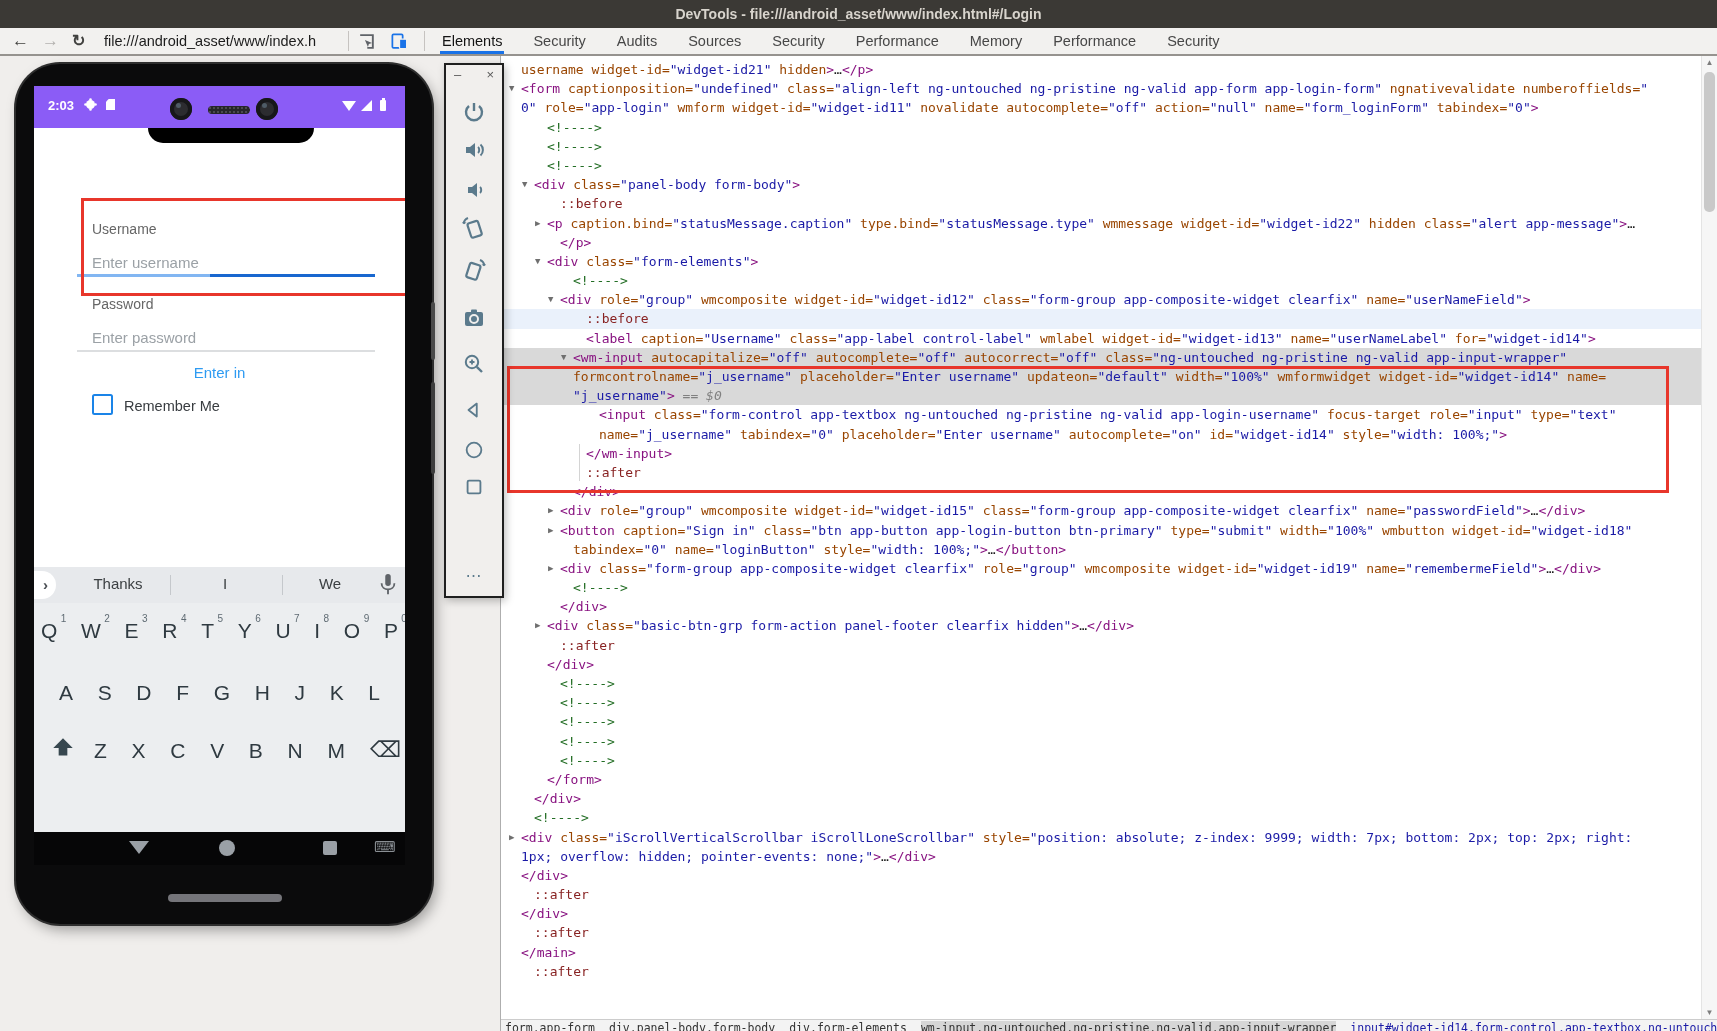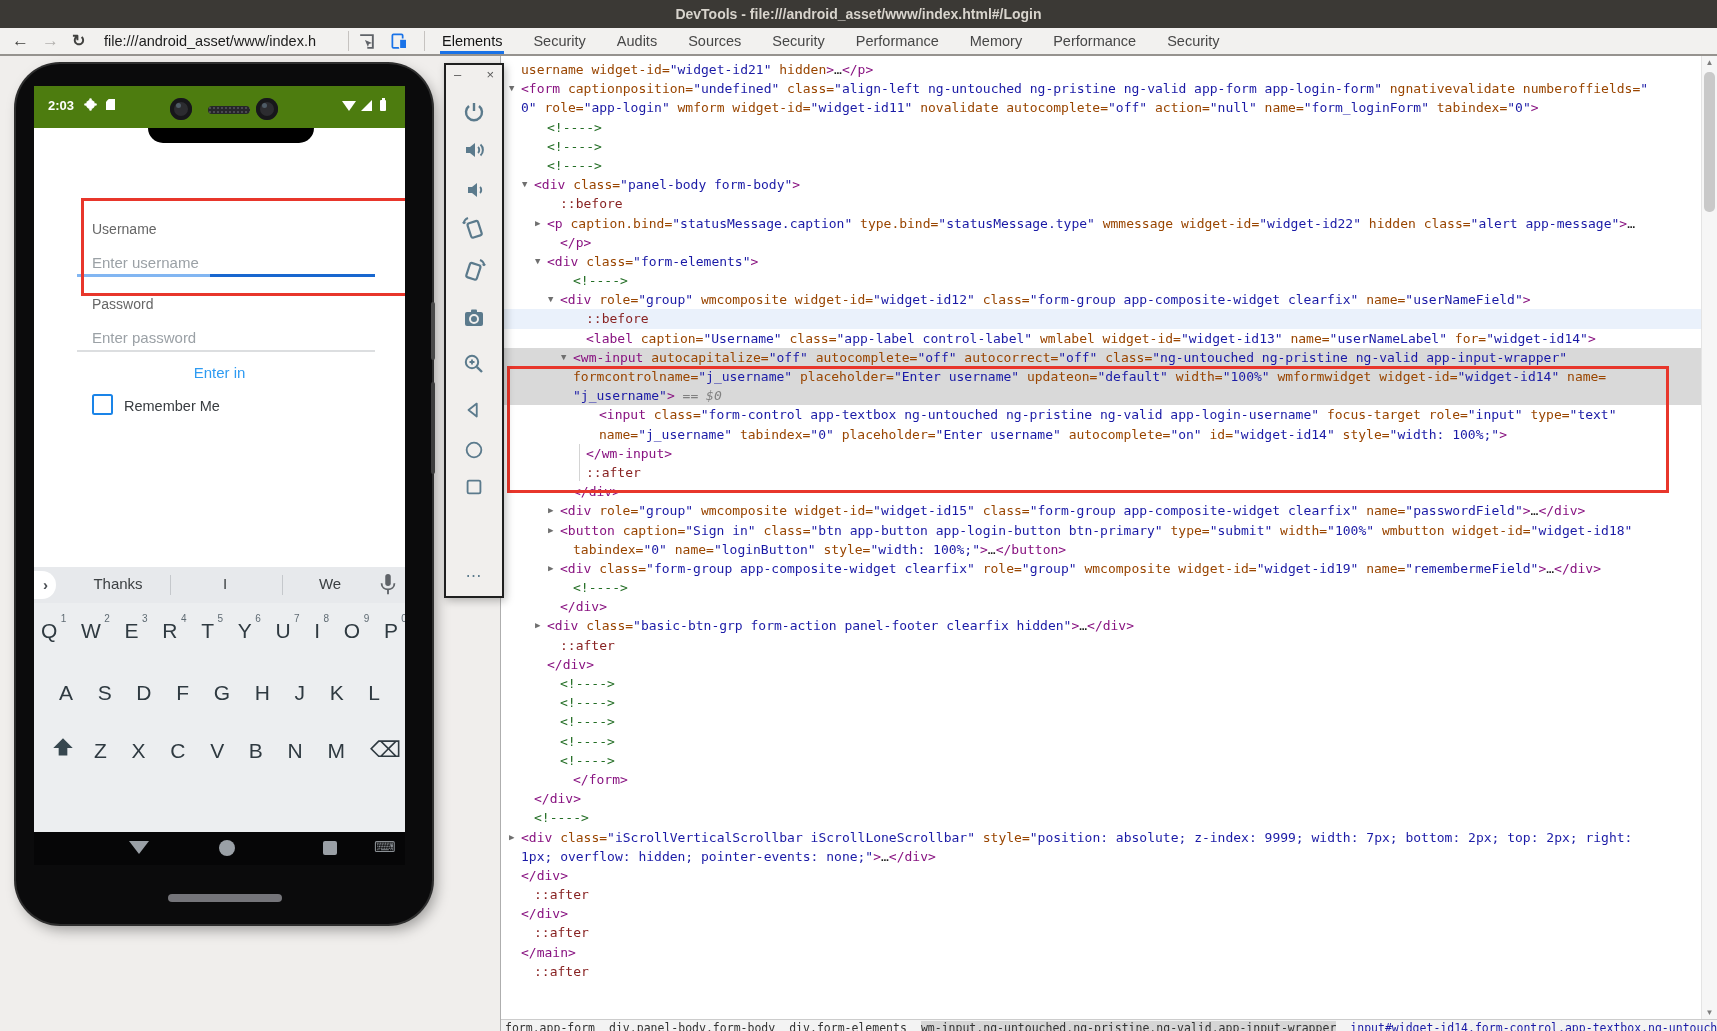--- a/index.html
+++ b/index.html
@@ -15,21 +15,21 @@
   #urltext{position:absolute;left:104px;top:0;height:26px;line-height:27px;font-size:14.5px;color:#1c1c1c;}
   .vsep{position:absolute;top:3px;width:1px;height:20px;background:#c6c3c0;}
   #tabs{position:absolute;left:440px;top:0;height:26px;display:flex;gap:27px;align-items:center;}
   .tab{font-size:14.5px;color:#474747;height:26px;line-height:26px;padding:0 2px;box-sizing:border-box;}
   .tab.active{color:#141414;border-bottom:3px solid #1a73e8;}
   
   #phone{position:absolute;left:16px;top:64px;width:416px;height:860px;background:#0b0b0c;
          border-radius:44px;box-shadow:0 0 0 2px #2e2e2e,4px 6px 14px rgba(0,0,0,.35);}
   .sidebtn{position:absolute;right:-3px;width:4px;background:#4a4a4a;border-radius:2px;}
   #screen{position:absolute;left:18px;top:22px;width:371px;height:779px;background:#ffffff;overflow:hidden;}
-  #statusbar{position:absolute;left:0;top:0;width:371px;height:42px;background:#4d7c0f;}
+  #statusbar{position:absolute;left:0;top:0;width:371px;height:42px;background:#8b5cf6;}
   #notch{position:absolute;left:114px;top:42px;width:166px;height:15px;background:#000;border-radius:0 0 20px 20px;}
   #clock{position:absolute;left:14px;top:12px;color:#fff;font-size:13px;font-weight:bold;}
   .cam{position:absolute;top:12px;width:22px;height:22px;border-radius:50%;background:#2c2c30;box-shadow:inset 0 0 0 4px #17171a;}
   .cam i{position:absolute;left:6px;top:5px;width:5px;height:5px;border-radius:50%;background:#4e5b66;}
   #spk{position:absolute;left:174px;top:20px;width:42px;height:8px;border-radius:4px;background:#26262a;
        background-image:radial-gradient(#4a4a50 1px,transparent 1px);background-size:4px 4px;}
   .gear{position:absolute;top:14px;width:9px;height:9px;border-radius:50%;background:#fff;
         box-shadow:0 -5px 0 -3.2px #fff,0 5px 0 -3.2px #fff,-5px 0 0 -3.2px #fff,5px 0 0 -3.2px #fff;}
   .sim{position:absolute;top:13px;width:9px;height:11px;background:#fff;
        clip-path:polygon(30% 0,100% 0,100% 100%,0 100%,0 25%);}
@@ -278,21 +278,21 @@
         <div class="cl" style="padding-left: 72px;"><span class="tk-c">&lt;!----&gt;</span></div>
         <div class="cl" style="padding-left: 59px;"><span class="tk-t">&lt;/div&gt;</span></div>
         <div class="cl" style="padding-left: 34px;"><span class="arr">▶</span><span class="tk-t">&lt;div </span><span class="tk-a">class=</span><span class="tk-v">"basic-btn-grp form-action panel-footer clearfix hidden"</span><span class="tk-t">&gt;</span><span class="tk-x">…</span><span class="tk-t">&lt;/div&gt;</span></div>
         <div class="cl" style="padding-left: 59px;"><span class="tk-p">::after</span></div>
         <div class="cl" style="padding-left: 46px;"><span class="tk-t">&lt;/div&gt;</span></div>
         <div class="cl" style="padding-left: 59px;"><span class="tk-c">&lt;!----&gt;</span></div>
         <div class="cl" style="padding-left: 59px;"><span class="tk-c">&lt;!----&gt;</span></div>
         <div class="cl" style="padding-left: 59px;"><span class="tk-c">&lt;!----&gt;</span></div>
         <div class="cl" style="padding-left: 59px;"><span class="tk-c">&lt;!----&gt;</span></div>
         <div class="cl" style="padding-left: 59px;"><span class="tk-c">&lt;!----&gt;</span></div>
-        <div class="cl" style="padding-left: 72px;"><span class="tk-t">&lt;/form&gt;</span></div>
+        <div class="cl" style="padding-left: 46px;"><span class="tk-t">&lt;/form&gt;</span></div>
         <div class="cl" style="padding-left: 33px;"><span class="tk-t">&lt;/div&gt;</span></div>
         <div class="cl" style="padding-left: 33px;"><span class="tk-c">&lt;!----&gt;</span></div>
         <div class="cl" style="padding-left: 8px;"><span class="arr">▶</span><span class="tk-t">&lt;div </span><span class="tk-a">class=</span><span class="tk-v">"iScrollVerticalScrollbar iScrollLoneScrollbar"</span><span class="tk-a"> style=</span><span class="tk-v">"position: absolute; z-index: 9999; width: 7px; bottom: 2px; top: 2px; right:</span></div>
         <div class="cl" style="padding-left: 20px;"><span class="tk-v">1px; overflow: hidden; pointer-events: none;"</span><span class="tk-t">&gt;</span><span class="tk-x">…</span><span class="tk-t">&lt;/div&gt;</span></div>
         <div class="cl" style="padding-left: 20px;"><span class="tk-t">&lt;/div&gt;</span></div>
         <div class="cl" style="padding-left: 33px;"><span class="tk-p">::after</span></div>
         <div class="cl" style="padding-left: 20px;"><span class="tk-t">&lt;/div&gt;</span></div>
         <div class="cl" style="padding-left: 33px;"><span class="tk-p">::after</span></div>
         <div class="cl" style="padding-left: 20px;"><span class="tk-t">&lt;/main&gt;</span></div>
         <div class="cl" style="padding-left: 33px;"><span class="tk-p">::after</span></div>

